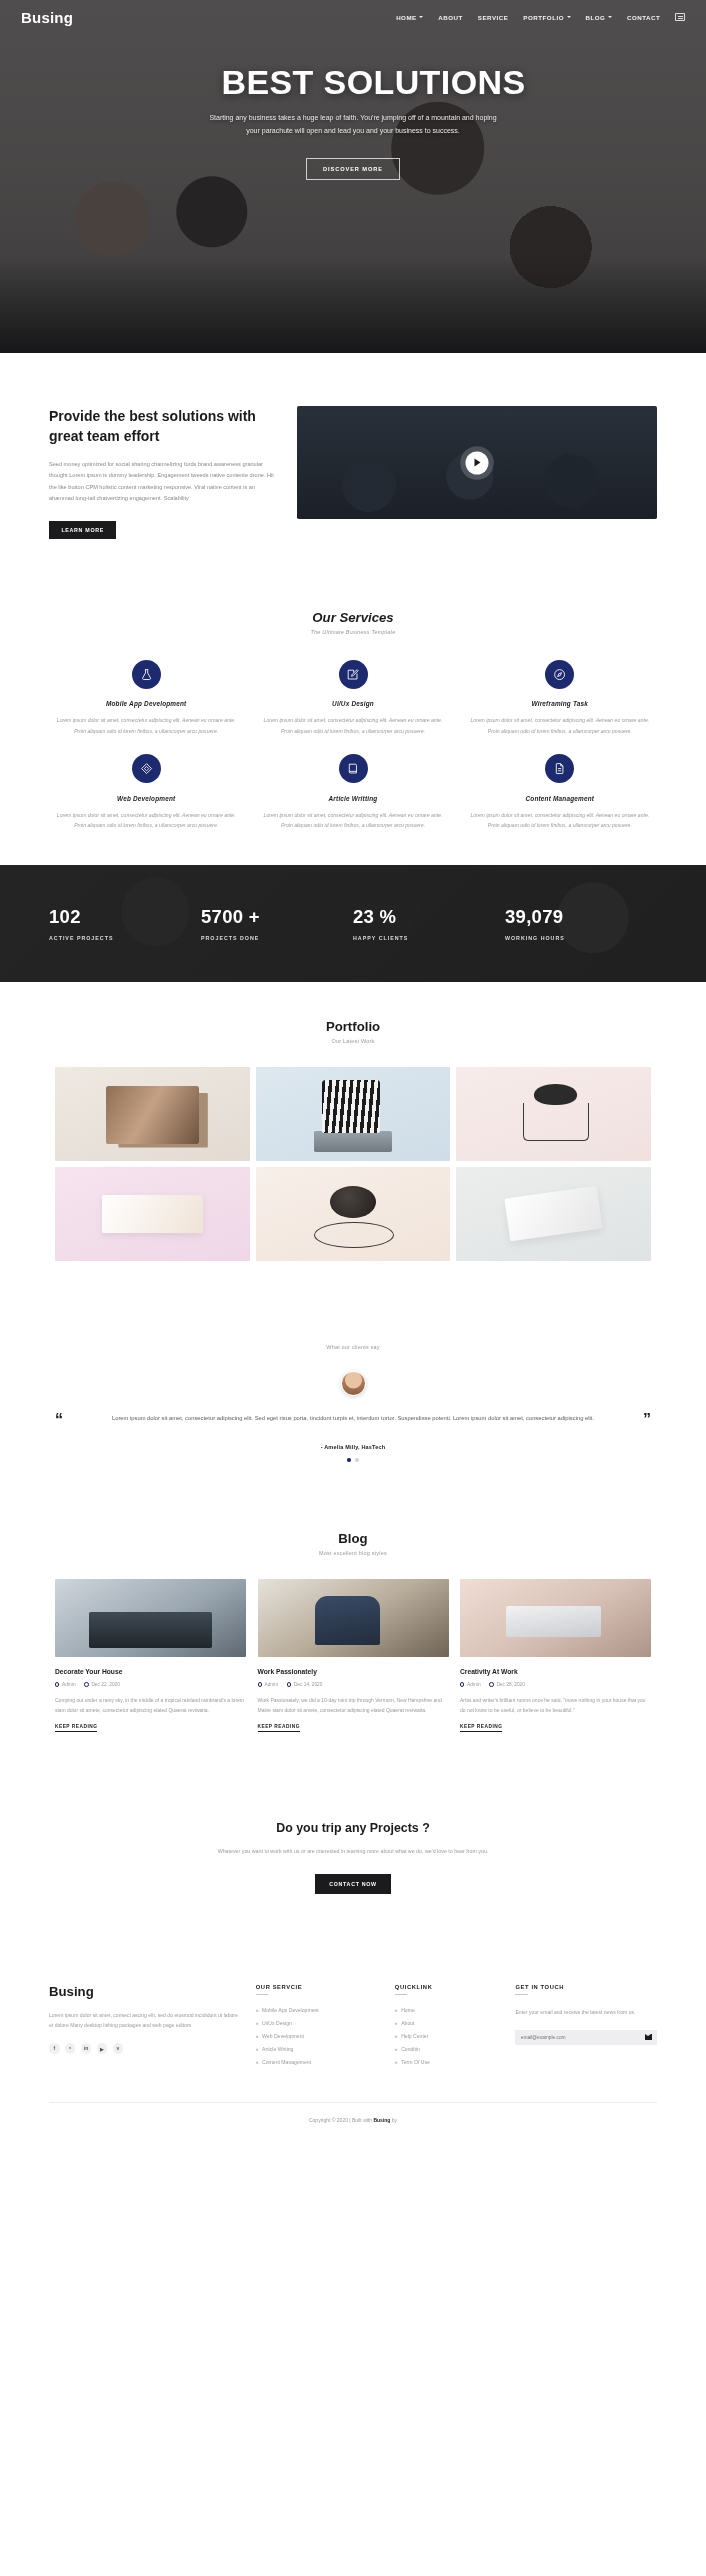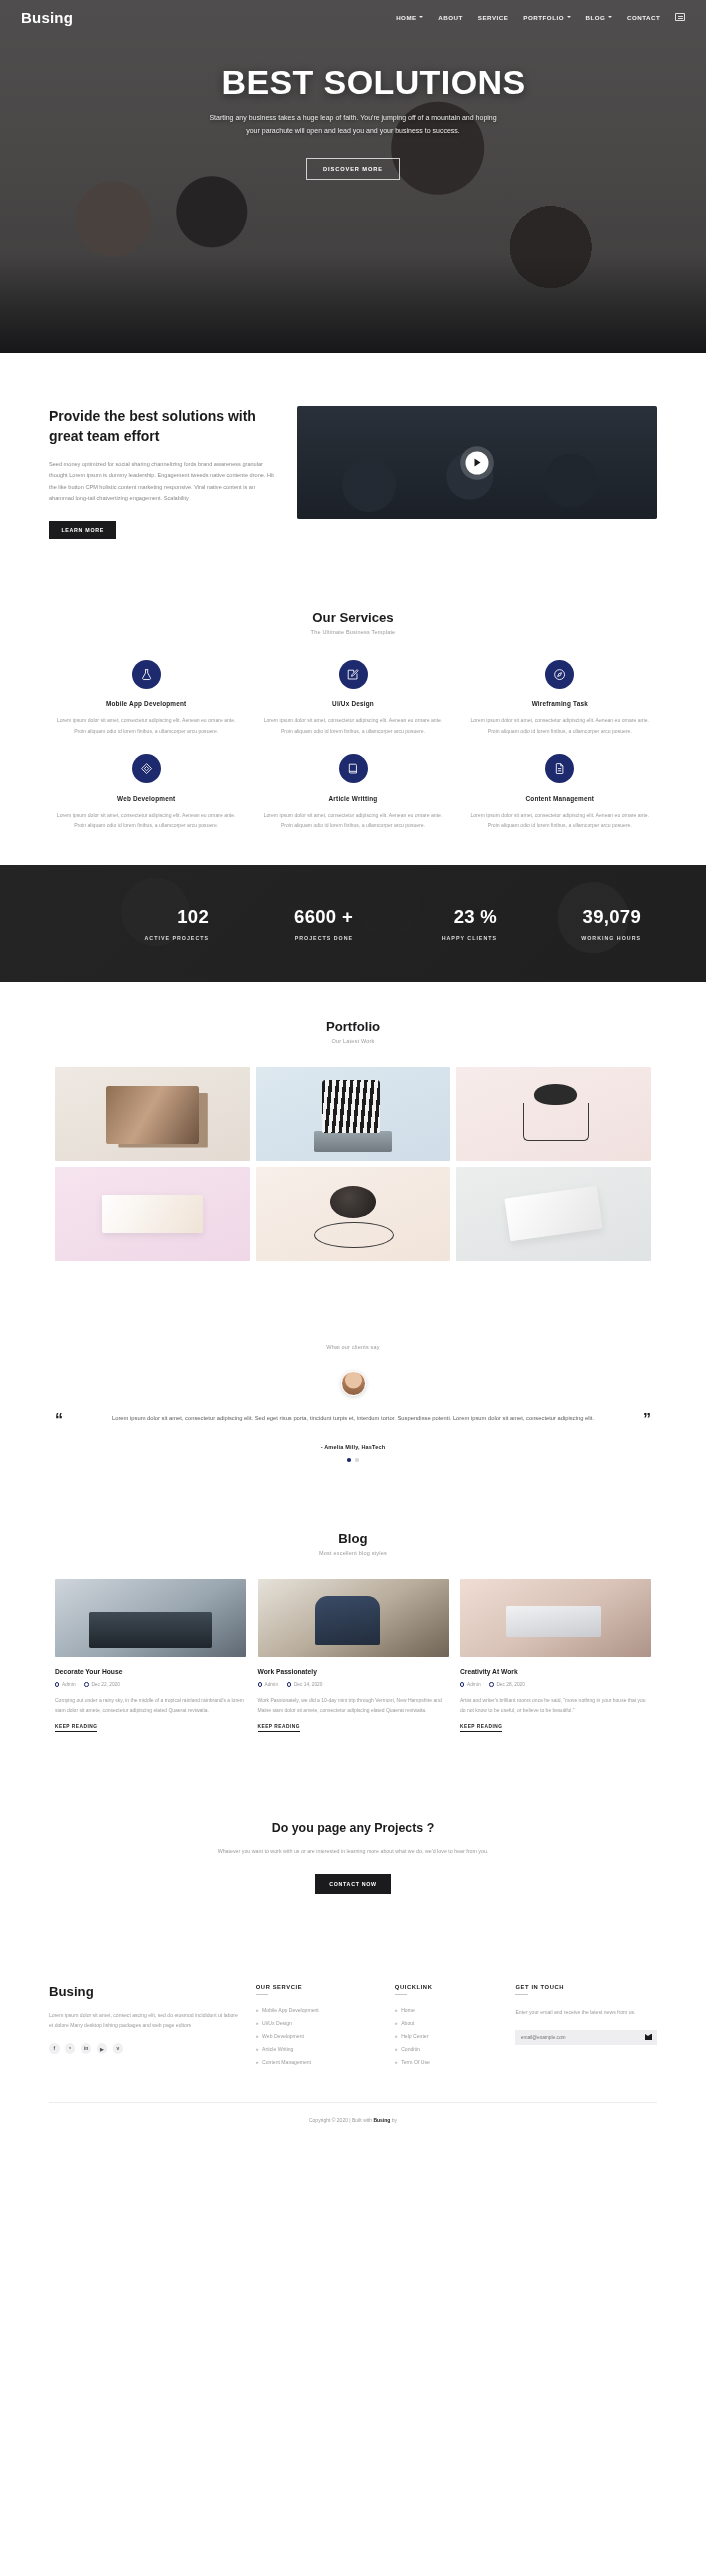--- a/index.html
+++ b/index.html
@@ -101,21 +101,21 @@
     border-left:6.2px solid #1b1b1d; border-top:4px solid transparent; border-bottom:4px solid transparent;
     margin-left:1.8px;
   }
 
   
   .sec-head { text-align:center; }
   .sec-head h2 { font-size:13.2px; font-weight:600; color:#1b1b1d; }
   .sec-head .sub { font-size:5.5px; color:#9a9a9e; margin-top:4.4px; letter-spacing:0.2px; }
 
   
-  .services { padding:19.4px 0 35px; }
+  .services { padding:19.4px 0 35px;font-style:italic; }
   .svc-grid {
     display:grid; grid-template-columns:repeat(3,1fr);
     gap:17.7px 12.4px; padding:25px 49px 0;
   }
   .svc { text-align:center; }
   .svc-ico {
     width:29px;height:29px;border-radius:50%;background:#1e2a6e;
     margin:0 auto 11.5px; display:flex; align-items:center; justify-content:center;
   }
   .svc-ico svg { width:13.2px; height:13.2px; fill:none; stroke:#fff; stroke-width:1.6; }
@@ -123,22 +123,22 @@
   .svc p { margin-top:8px; font-size:5.1px; line-height:2.05; color:#9a9a9e; padding:0 5.3px; }
 
   
   .counters {
     background:
       linear-gradient(rgba(28,28,30,.86),rgba(28,28,30,.86)),
       radial-gradient(circle at 22% 40%, #6f6a63 0 34px, transparent 34px),
       radial-gradient(circle at 55% 35%, #4e4a44 0 30px, transparent 31px),
       radial-gradient(circle at 84% 45%, #7a736a 0 35px, transparent 36px),
       linear-gradient(135deg,#5c564e 0%,#3a3632 100%);
-    padding:41px 65px;
-    display:grid; grid-template-columns:repeat(4,1fr); text-align:right;
+    padding:41px 49px;
+    display:grid; grid-template-columns:repeat(4,1fr); text-align:left;
   }
   .cnt .num { color:#fff; font-size:18.5px; font-weight:800; letter-spacing:0.3px; }
   .cnt .lbl { color:#dcdcdc; font-size:5.3px; font-weight:700; letter-spacing:1px; margin-top:6.2px; }
 
   
   .portfolio { padding:37px 0 41px; }
   .pf-grid {
     display:grid; grid-template-columns:repeat(3,1fr); gap:6.2px;
     padding:23px 55px 0;
   }
@@ -378,21 +378,21 @@
 
     </div>
   </section>
 
   <section class="counters">
     <div class="cnt">
       <div class="num">102</div>
       <div class="lbl">ACTIVE PROJECTS</div>
     </div>
     <div class="cnt">
-      <div class="num">6600 +</div>
+      <div class="num">5700 +</div>
       <div class="lbl">PROJECTS DONE</div>
     </div>
     <div class="cnt">
       <div class="num">23 %</div>
       <div class="lbl">HAPPY CLIENTS</div>
     </div>
     <div class="cnt">
       <div class="num">39,079</div>
       <div class="lbl">WORKING HOURS</div>
     </div>
@@ -485,21 +485,21 @@
             </span>
         </div>
         <p>Artist and writer's brilliant rooms once he said, "move nothing in your house that you do not know to be useful, or believe to be beautiful."</p>
         <a class="read-more" href="#">KEEP READING</a>
       </article>
 
     </div>
   </section>
 
   <section class="cta">
-    <h2>Do you page any Projects ?</h2>
+    <h2>Do you trip any Projects ?</h2>
     <p>Whatever you want to work with us or are interested in learning more about what we do, we'd love to hear from you.</p>
     <button class="btn-dark" style="margin-top:17.7px;padding:7px 14px">CONTACT NOW</button>
   </section>
 
   <footer class="footer">
     <div class="f-grid">
 
       <div>
         <div class="f-brand">Busing</div>
         <p class="f-about">Lorem ipsum dolor sit amet, consect ascing elit, sed do eiusmod incididunt ut labore et dolore Many desktop lishing packages and web page editors</p>

